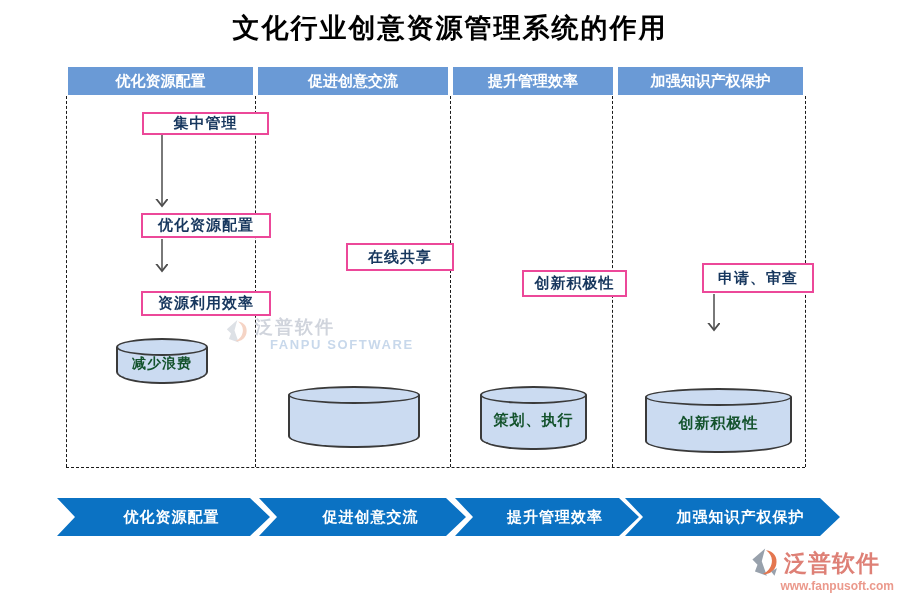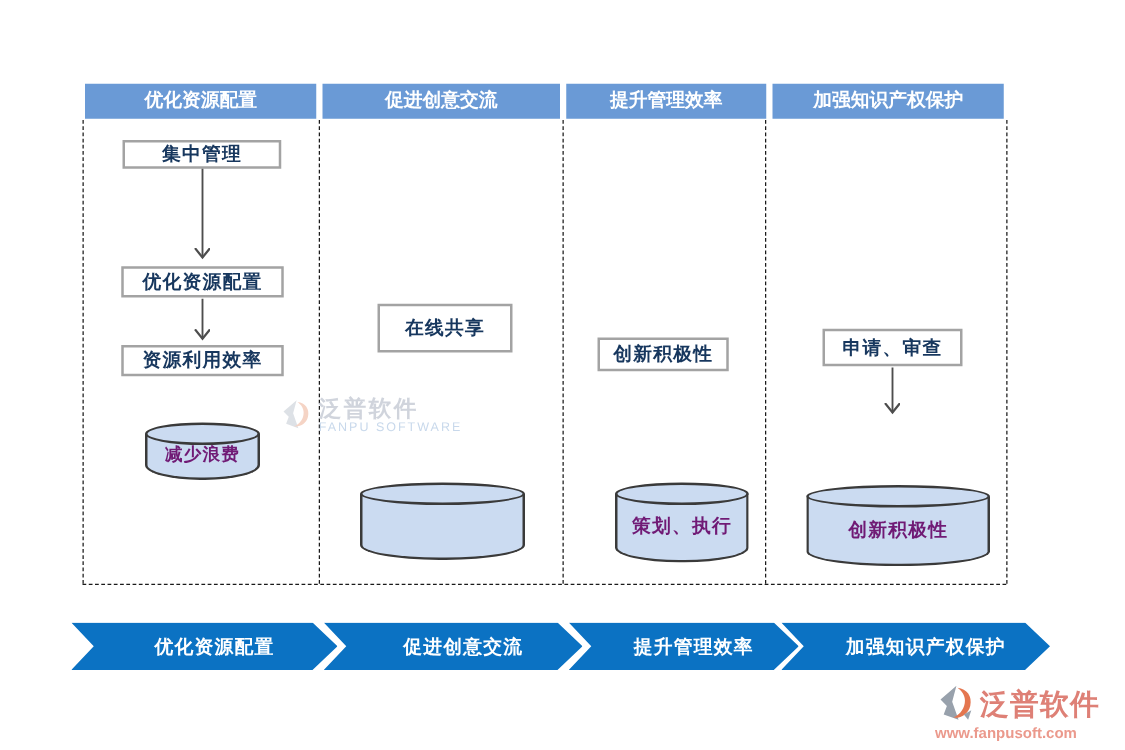--- a/index.html
+++ b/index.html
@@ -5,84 +5,85 @@
   html,body{margin:0;padding:0;background:#fff;}
   .stage{position:relative;width:900px;height:600px;background:#fff;overflow:hidden;
          font-family:"Liberation Sans","DejaVu Sans",sans-serif;}
   .title{position:absolute;top:10px;left:0;width:100%;text-align:center;
          font-family:"DejaVu Serif","Liberation Serif",serif;font-size:27px;font-weight:bold;
          color:#000;letter-spacing:2px;}
   .col-header{position:absolute;top:67px;height:28px;background:#6A9AD6;color:#fff;
          font-weight:bold;font-size:15px;text-align:center;line-height:28px;}
   .vdash{position:absolute;top:96px;height:371px;width:0;border-left:1px dashed #1a1a1a;}
   .hdash{position:absolute;top:467px;left:66px;width:739px;height:0;border-top:1px dashed #1a1a1a;}
-  .node{position:absolute;background:#fff;border:2px solid #a3a3a3;color:#17375E;
+  .node{position:absolute;background:#fff;border:2px solid #ec4899;color:#17375E;
         font-weight:bold;font-size:15px;display:flex;align-items:center;justify-content:center;
-        box-sizing:border-box;letter-spacing:1px;}
+        box-sizing:border-box;letter-spacing:1px;margin-left:44px;}
   .cyl{position:absolute;}
   .cyl-top{position:absolute;left:0;right:0;top:0;height:18px;background:#CBDBF1;
         border:2px solid #3a3a3a;border-radius:50%;box-sizing:border-box;z-index:2;}
   .cyl-body{position:absolute;left:0;right:0;top:9px;bottom:0;background:#CBDBF1;
         border:2px solid #3a3a3a;border-top:none;box-sizing:border-box;z-index:1;
         border-radius:0 0 48% 48% / 0 0 12px 12px;}
   .cyl-label{position:absolute;left:0;right:0;top:52%;transform:translateY(-40%);
-        text-align:center;color:#701a75;font-weight:bold;font-size:15px;z-index:3;letter-spacing:1px;}
+        text-align:center;color:#14532d;font-weight:bold;font-size:15px;z-index:3;letter-spacing:1px;}
   .cyl-label.sm{font-size:14px;}
   .arrow-overlay{position:absolute;left:0;top:0;pointer-events:none;}
   .chev{position:absolute;top:498px;height:38px;background:#0B72C3;color:#fff;font-weight:bold;
         font-size:15px;display:flex;align-items:center;justify-content:center;
         padding-left:16px;box-sizing:border-box;letter-spacing:1px;
         clip-path:polygon(0 0,calc(100% - 20px) 0,100% 50%,calc(100% - 20px) 100%,0 100%,18px 50%);}
   .watermark{position:absolute;left:224px;top:317px;display:flex;align-items:flex-start;opacity:0.85;}
   .wm-text{margin-left:3px;}
   .wm-brand{font-size:18px;font-weight:bold;color:#C8CDD7;letter-spacing:2px;line-height:20px;}
-  .wm-sub{font-size:10px;color:#BFD2E8;letter-spacing:1.6px;font-weight:normal;}
+  .wm-sub{font-size:13px;color:#BFD2E8;letter-spacing:1.6px;font-weight:bold;padding-left:15px;}
   .brand{position:absolute;left:748px;top:546px;width:146px;}
   .brand-row{display:flex;align-items:center;}
   .brand-name{font-size:23px;font-weight:bold;color:#DE8076;letter-spacing:1px;line-height:30px;}
-  .brand-url{font-size:12px;color:#EB998C;text-align:left;margin-top:-1px;font-weight:bold;}
+  .brand-url{font-size:12px;color:#EB998C;text-align:right;margin-top:-1px;font-weight:bold;}
 </style>
 </head>
 <body>
 
 <div class="stage">
 
+  <div class="title">文化行业创意资源管理系统的作用</div>
 
   <div class="col-header" style="left:68px;width:185px;">优化资源配置</div>
   <div class="col-header" style="left:258px;width:190px;">促进创意交流</div>
   <div class="col-header" style="left:453px;width:160px;">提升管理效率</div>
   <div class="col-header" style="left:618px;width:185px;">加强知识产权保护</div>
 
   <div class="vdash" style="left:66px;"></div>
   <div class="vdash" style="left:255px;"></div>
   <div class="vdash" style="left:450px;"></div>
   <div class="vdash" style="left:612px;"></div>
   <div class="vdash" style="left:805px;"></div>
   <div class="hdash"></div>
 
   <div class="node" style="left:98px;top:112px;width:127px;height:23px;">集中管理</div>
   <div class="node" style="left:97px;top:213px;width:130px;height:25px;">优化资源配置</div>
-  <div class="node" style="left:97px;top:276px;width:130px;height:25px;">资源利用效率</div>
+  <div class="node" style="left:97px;top:291px;width:130px;height:25px;">资源利用效率</div>
 
-  <div class="node" style="left:302px;top:243px;width:108px;height:39px;">在线共享</div>
+  <div class="node" style="left:302px;top:243px;width:108px;height:28px;">在线共享</div>
 
   <div class="node" style="left:478px;top:270px;width:105px;height:27px;">创新积极性</div>
 
   <div class="node" style="left:658px;top:263px;width:112px;height:30px;">申请、审查</div>
 
   <div class="cyl" style="left:116px;top:338px;width:92px;height:46px;">
     <div class="cyl-body"></div>
     <div class="cyl-top"></div>
     <div class="cyl-label sm">减少浪费</div>
   </div>
   <div class="cyl" style="left:288px;top:386px;width:132px;height:62px;">
     <div class="cyl-body"></div>
     <div class="cyl-top"></div>
   </div>
-  <div class="cyl" style="left:480px;top:386px;width:107px;height:64px;margin-left:12px;">
+  <div class="cyl" style="left:480px;top:386px;width:107px;height:64px;">
     <div class="cyl-body"></div>
     <div class="cyl-top"></div>
     <div class="cyl-label">策划、执行</div>
   </div>
   <div class="cyl" style="left:645px;top:388px;width:127px;height:65px;padding-left:20px;">
     <div class="cyl-body"></div>
     <div class="cyl-top"></div>
     <div class="cyl-label">创新积极性</div>
   </div>
 

